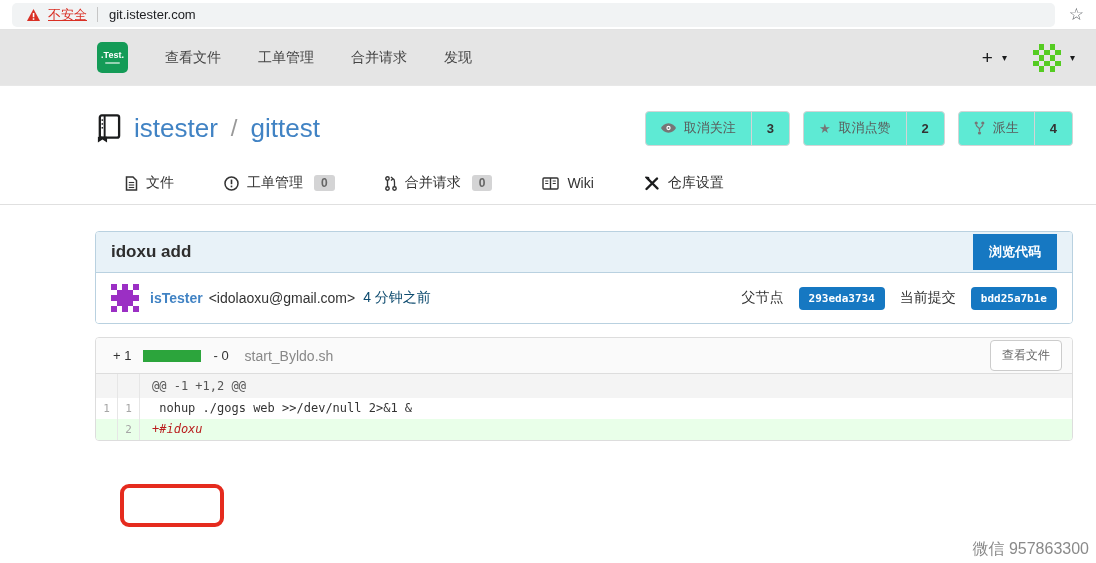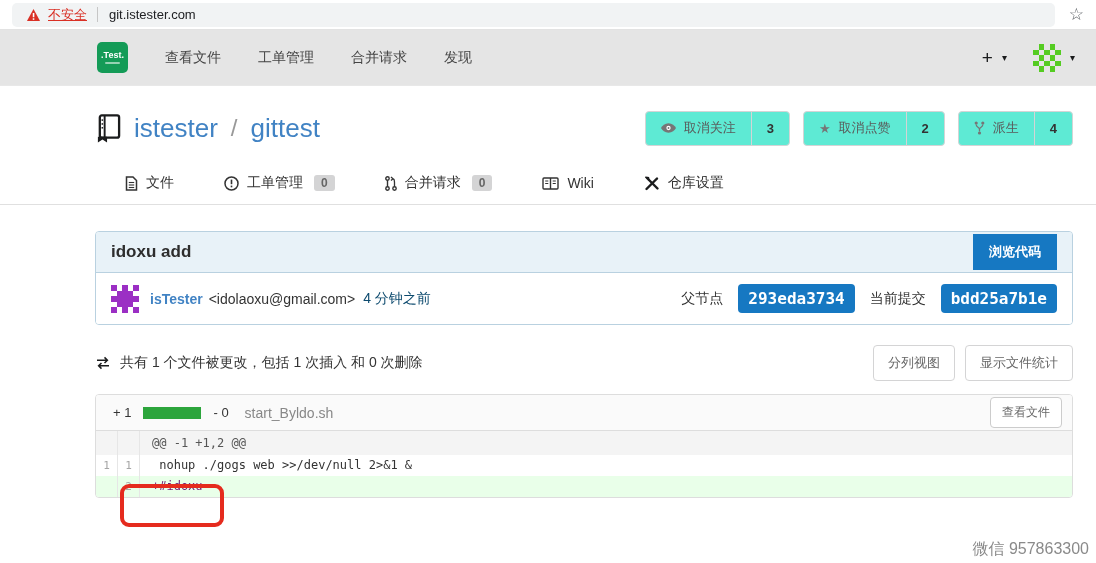--- a/index.html
+++ b/index.html
@@ -61,21 +61,21 @@
   .commit-head{background:#e8f2f8;border-bottom:1px solid #b9d1e0;border-radius:3px 3px 0 0;display:flex;align-items:center;padding:2px 15px;}
   .commit-msg{font-size:17px;font-weight:bold;color:#2d2d2d;}
   .browse-btn{margin-left:auto;background:#1678c2;color:#fff;border:none;border-radius:0;font-size:13px;font-weight:bold;padding:9px 16px;cursor:pointer;font-family:inherit;}
   .commit-meta{display:flex;align-items:center;padding:11px 15px;font-size:14px;border-radius:0 0 3px 3px;background:#fff;}
   .commit-meta .avatar{margin-right:11px;}
   .author-link{color:#4183c4;font-weight:bold;margin-right:6px;}
   .author-email{color:#333;margin-right:8px;}
   .commit-time{color:#0c4a6e;}
   .meta-right{margin-left:auto;display:flex;align-items:center;gap:15px;}
   .meta-label{color:#333;}
-  .sha-badge{background:#1678c2;color:#fff;font-family:"DejaVu Sans Mono",monospace;font-size:16px;font-weight:bold;padding:5px 10px;border-radius:4px;cursor:pointer;}
+  .sha-badge{background:#1678c2;color:#fff;font-family:"DejaVu Sans Mono",monospace;font-size:11px;font-weight:bold;padding:5px 10px;border-radius:4px;cursor:pointer;}
 
   
   .diff-summary{display:flex;align-items:center;margin-top:20px;font-size:14px;color:#333;}
   .summary-icon{margin-right:9px;display:flex;}
   .summary-btns{margin-left:auto;display:flex;gap:10px;}
   .ghost-btn{border:1px solid #d4d4d5;background:#fff;border-radius:4px;color:#666;font-size:13px;padding:8px 14px;cursor:pointer;font-family:inherit;}
 
   
   .diff-box{margin-top:13px;border:1px solid #ddd;border-radius:4px;}
   .diff-file-header{display:flex;align-items:center;background:#fafafa;border-bottom:1px solid #ddd;border-radius:3px 3px 0 0;padding:5px 10px;height:36px;}
@@ -84,21 +84,21 @@
   .del-count{color:#333;font-size:13px;margin-right:16px;}
   .file-name{color:#888;font-size:14px;}
   .view-file-btn{margin-left:auto;border:1px solid #ccc;background:#fff;border-radius:4px;color:#666;font-size:12px;padding:6px 11px;cursor:pointer;font-family:inherit;}
   .diff-table{font-family:"DejaVu Sans Mono",monospace;font-size:12px;}
   .diff-row{display:flex;height:21px;line-height:21px;}
   .diff-row.hunk{height:24px;line-height:24px;background:#f4f4f4;}
   .hunk .code{color:#555;}
   .gut{flex:0 0 22px;text-align:center;color:#a6a6a6;font-size:11px;border-right:1px solid #e6e6e6;cursor:pointer;}
   .code{flex:1;padding-left:12px;white-space:pre;color:#333;}
   .row-add{background:#e9ffe9;}
-  .row-add .code{color:#701a75;}
+  .row-add .code{font-style:italic;color:#b91c1c;}
   .diff-row:last-child{border-radius:0 0 3px 3px;}
 
   
   .annotation{position:absolute;left:120px;top:484px;width:104px;height:43px;border:4px solid #e52b1e;border-radius:9px;background:transparent;}
   .watermark{position:absolute;right:7px;top:539px;font-size:16px;color:#8a8a8a;}
 
   svg{display:block;}
 </style>
 </head>
 <body>
@@ -311,33 +311,20 @@
       <span class="commit-time">4 分钟之前</span>
       <div class="meta-right">
         <span class="meta-label">父节点</span>
         <a class="sha-badge">293eda3734</a>
         <span class="meta-label">当前提交</span>
         <a class="sha-badge">bdd25a7b1e</a>
       </div>
     </div>
   </div>
 
-  <div class="diff-summary">
-    <span class="summary-icon">
-      <svg width="16" height="14" viewBox="0 0 16 14">
-        <path d="M2 4.2 H12 M9.5 1.4 L12.4 4.2 L9.5 7" stroke="#1b1c1d" stroke-width="1.5" fill="none"></path>
-        <path d="M14 9.8 H4 M6.5 7 L3.6 9.8 L6.5 12.6" stroke="#1b1c1d" stroke-width="1.5" fill="none"></path>
-      </svg>
-    </span>
-    <span>共有 1 个文件被更改，包括 1 次插入 和 0 次删除</span>
-    <div class="summary-btns">
-      <button class="ghost-btn">分列视图</button>
-      <button class="ghost-btn">显示文件统计</button>
-    </div>
-  </div>
 
   <div class="diff-box">
     <div class="diff-file-header">
       <span class="add-count">+ 1</span>
       <span class="add-bar"></span>
       <span class="del-count">- 0</span>
       <span class="file-name">start_Byldo.sh</span>
       <button class="view-file-btn">查看文件</button>
     </div>
     <div class="diff-table">

